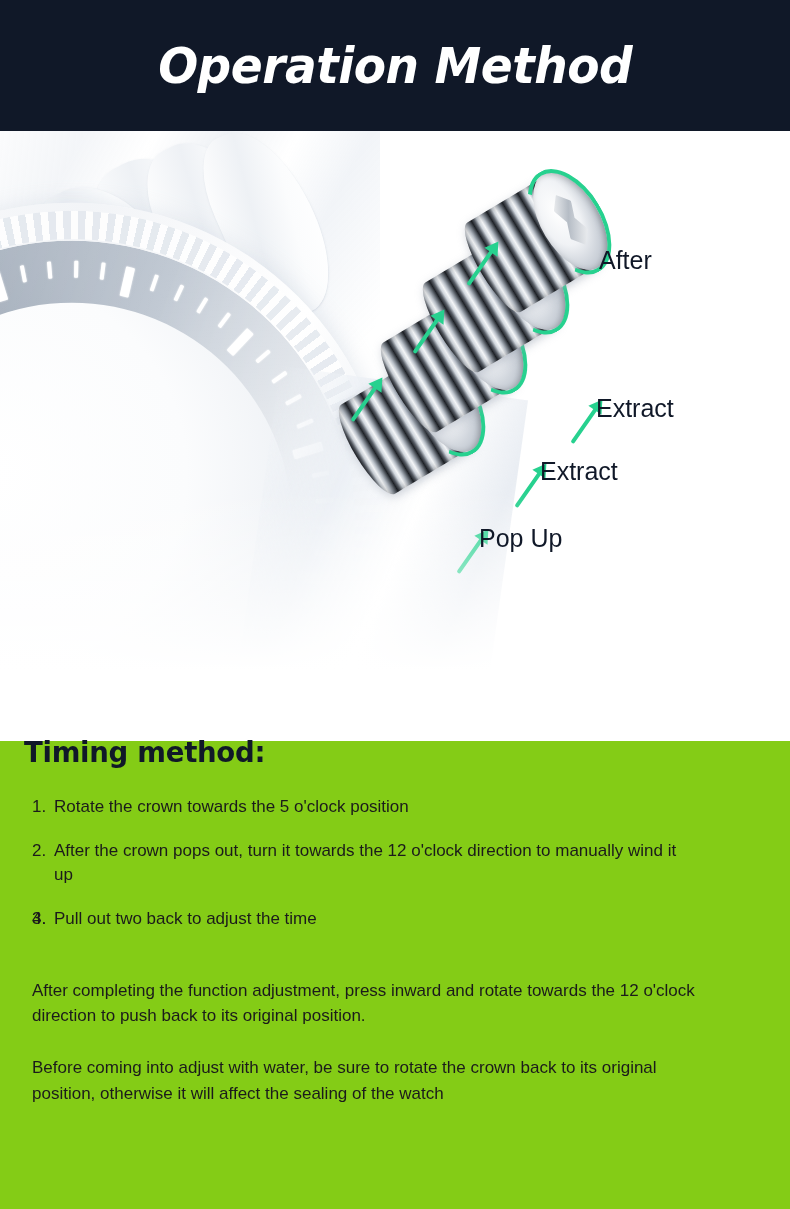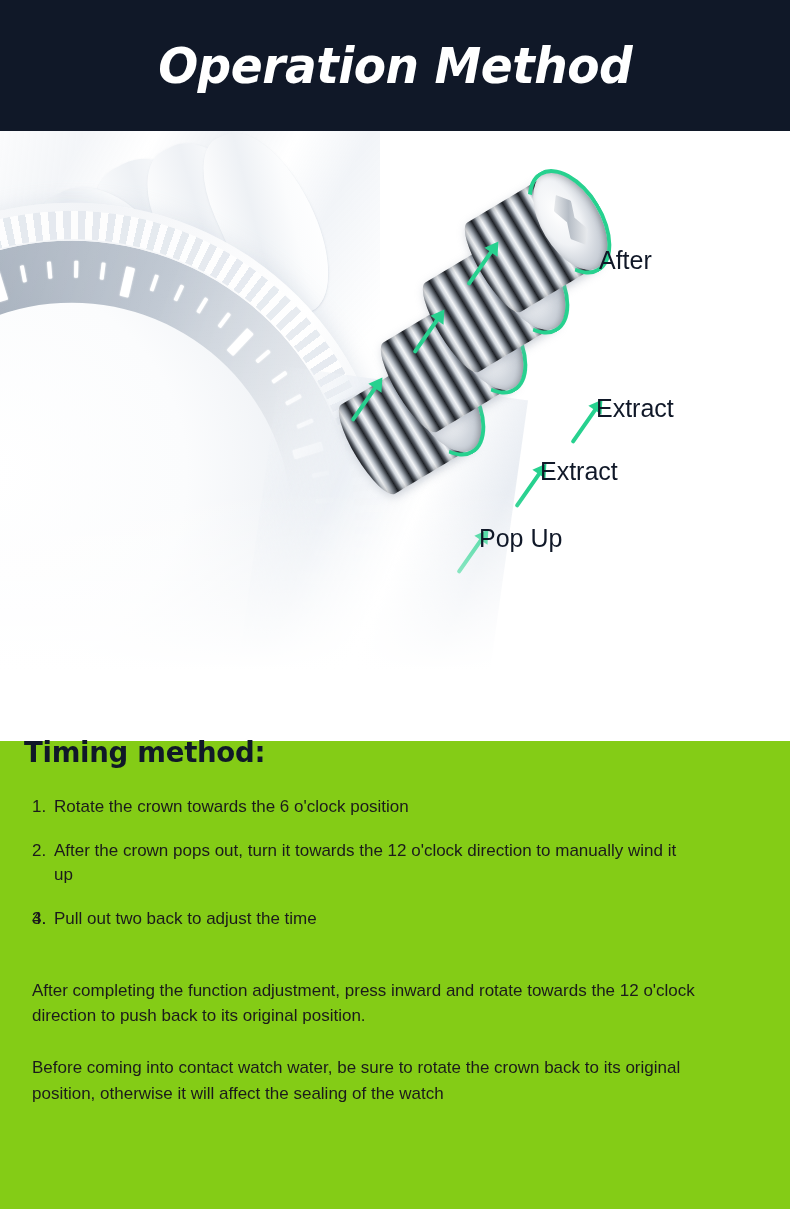--- a/index.html
+++ b/index.html
@@ -407,34 +407,34 @@
     <div class="lbl" style="left:540px;top:326px;">Extract</div>
     <div class="lbl" style="left:479px;top:393px;">Pop Up</div>
   </div>
 
   <div class="content">
     <h2 class="section-title">Timing method:</h2>
 
     <ul class="steps">
       <li class="step">
         <span class="num">1.</span>
-        <span>Rotate the crown towards the 6 o'clock position</span>
+        <span>Rotate the crown towards the 5 o'clock position</span>
       </li>
       <li class="step">
         <span class="num">2.</span>
         <span>After the crown pops out, turn it towards the 12 o'clock direction to manually wind it up</span>
       </li>
       <li class="step">
         <span class="num">3.</span>
       </li>
       <li class="step">
         <span class="num">4.</span>
         <span>Pull out two back to adjust the time</span>
       </li>
     </ul>
 
     <div class="notes">
       <p class="note">After completing the function adjustment, press inward and rotate towards the 12 o'clock direction to push back to its original position.</p>
-      <p class="note">Before coming into contact watch water, be sure to rotate the crown back to its original position, otherwise it will affect the sealing of the watch</p>
+      <p class="note">Before coming into adjust with water, be sure to rotate the crown back to its original position, otherwise it will affect the sealing of the watch</p>
     </div>
   </div>
 
 </div>
 
 </body></html>

